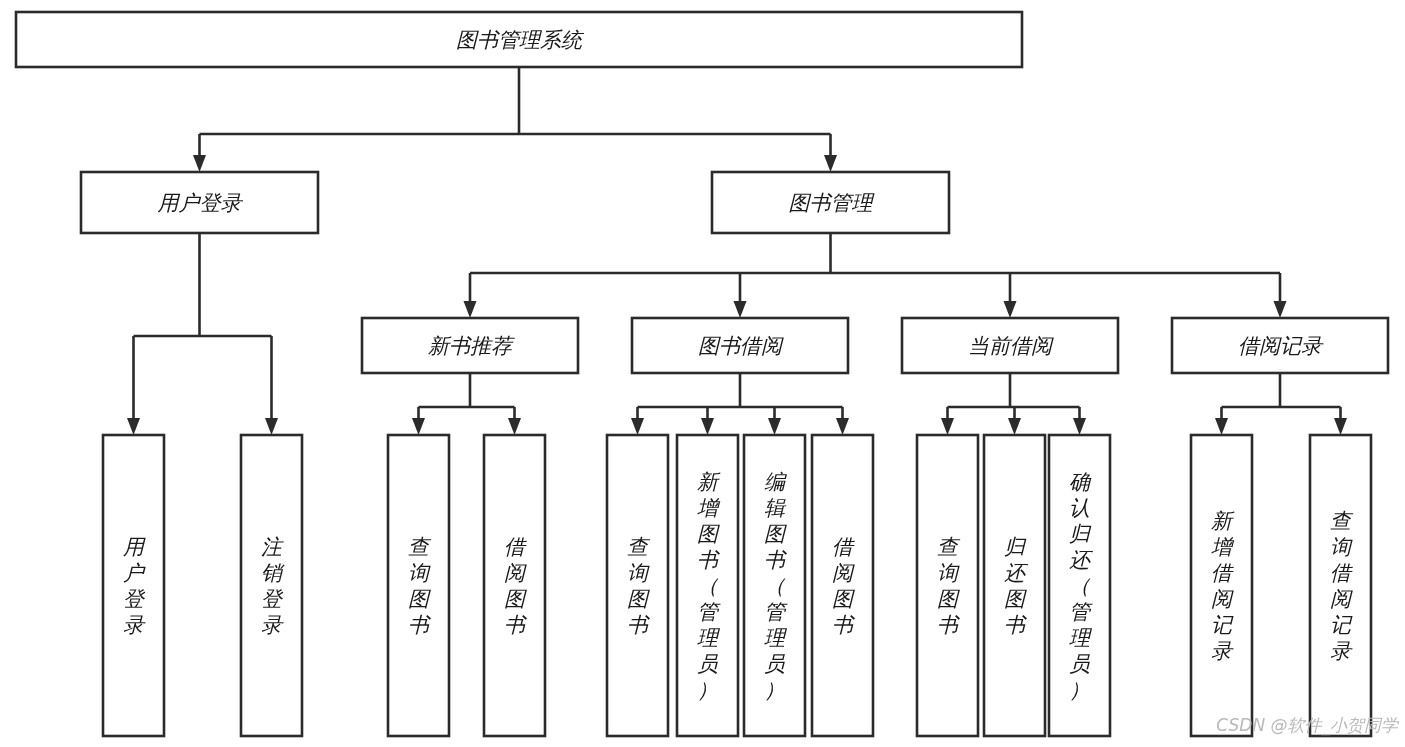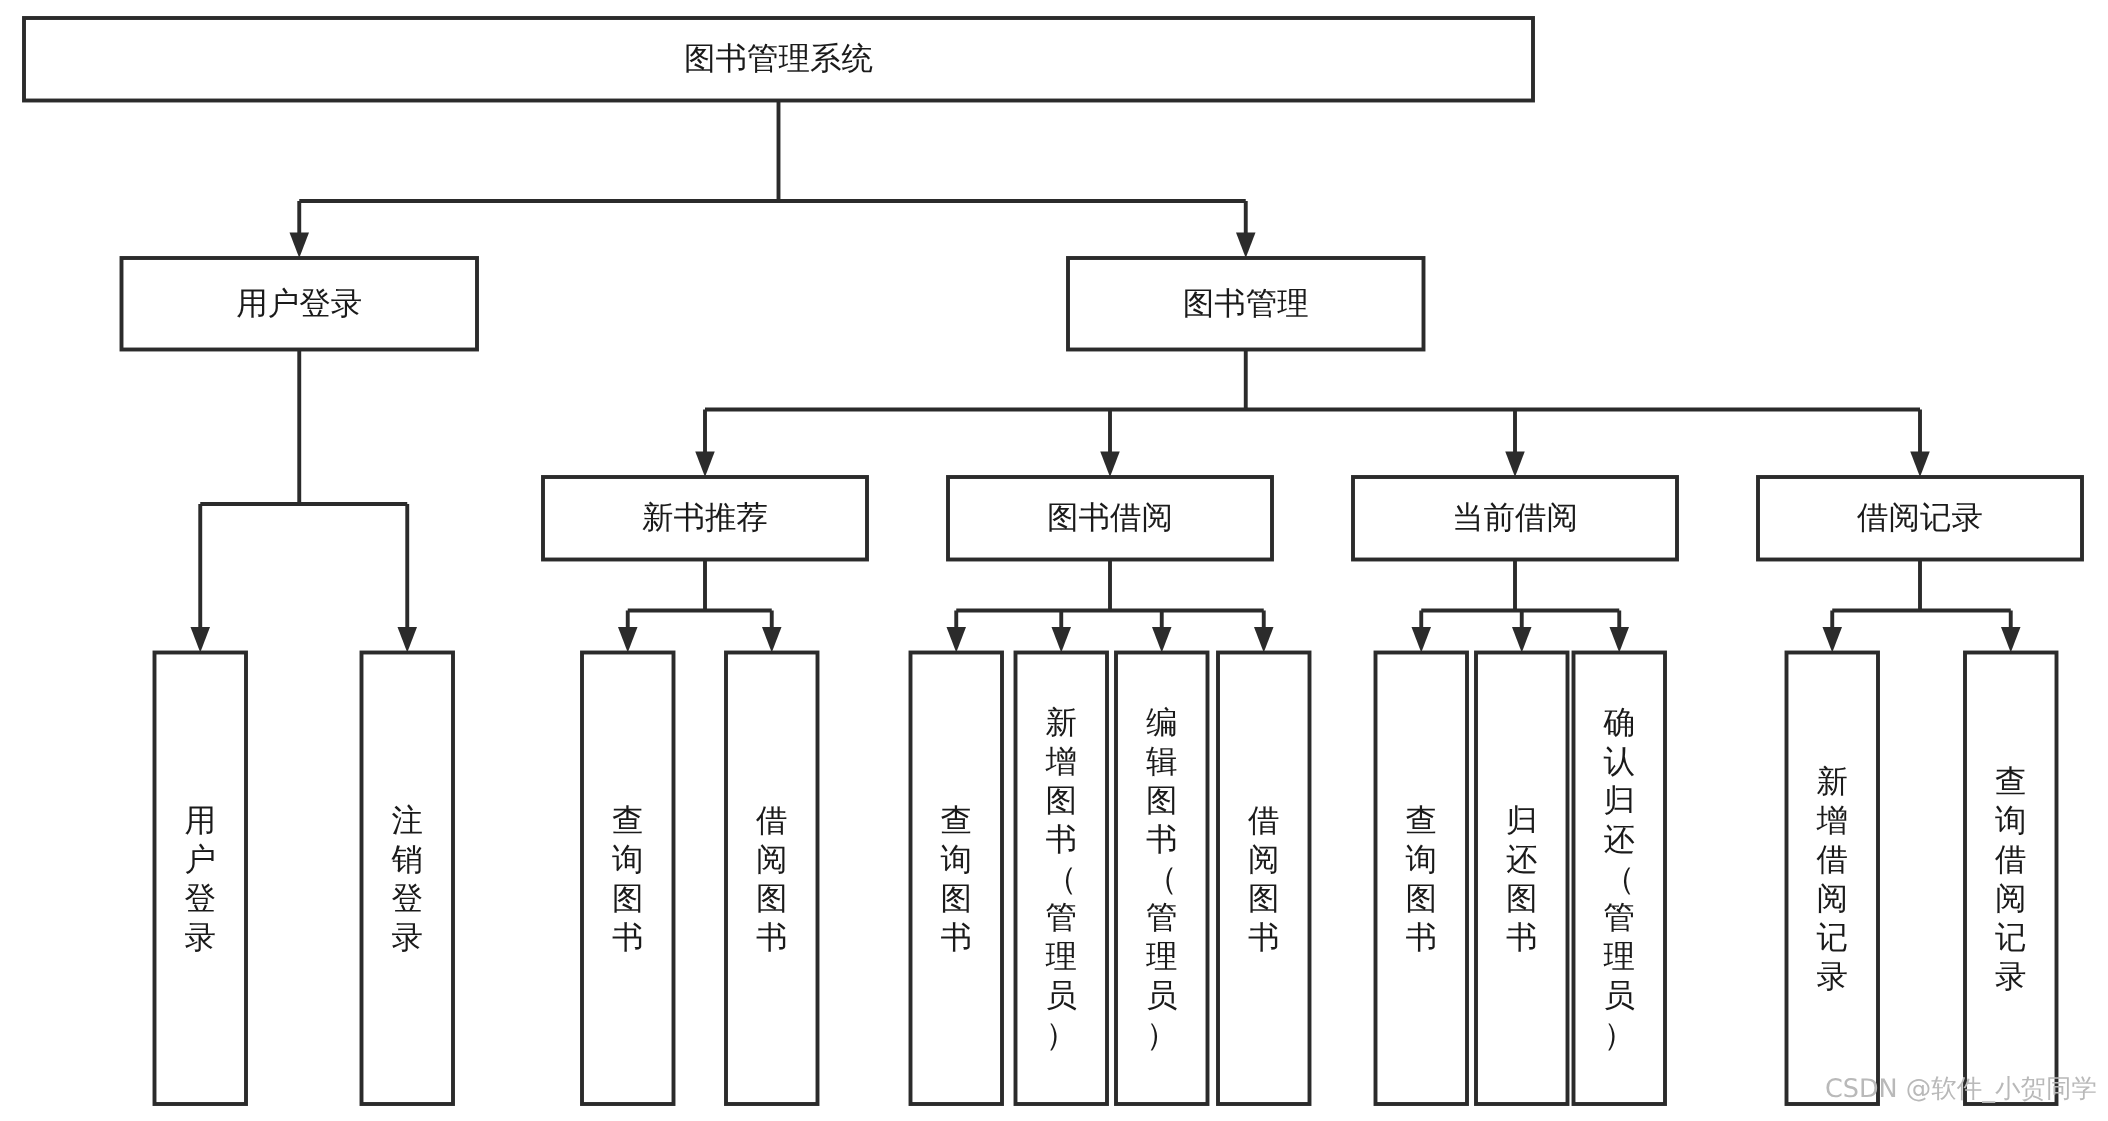--- a/index.html
+++ b/index.html
@@ -13,20 +13,21 @@
     font-family: "DejaVu Sans", "Liberation Sans", sans-serif;
     overflow: hidden;
     position: relative;
   }
   #diagram-root {
     position: absolute;
     left: 0;
     top: 0;
     width: 1203px;
     height: 747px;
+    font-style: italic;
   }
   svg.diagram {
     display: block;
     width: 1405px;
     height: 747px;
   }
   .node-box {
     fill: #ffffff;
     stroke: #2b2b2b;
     stroke-width: 2.6;

